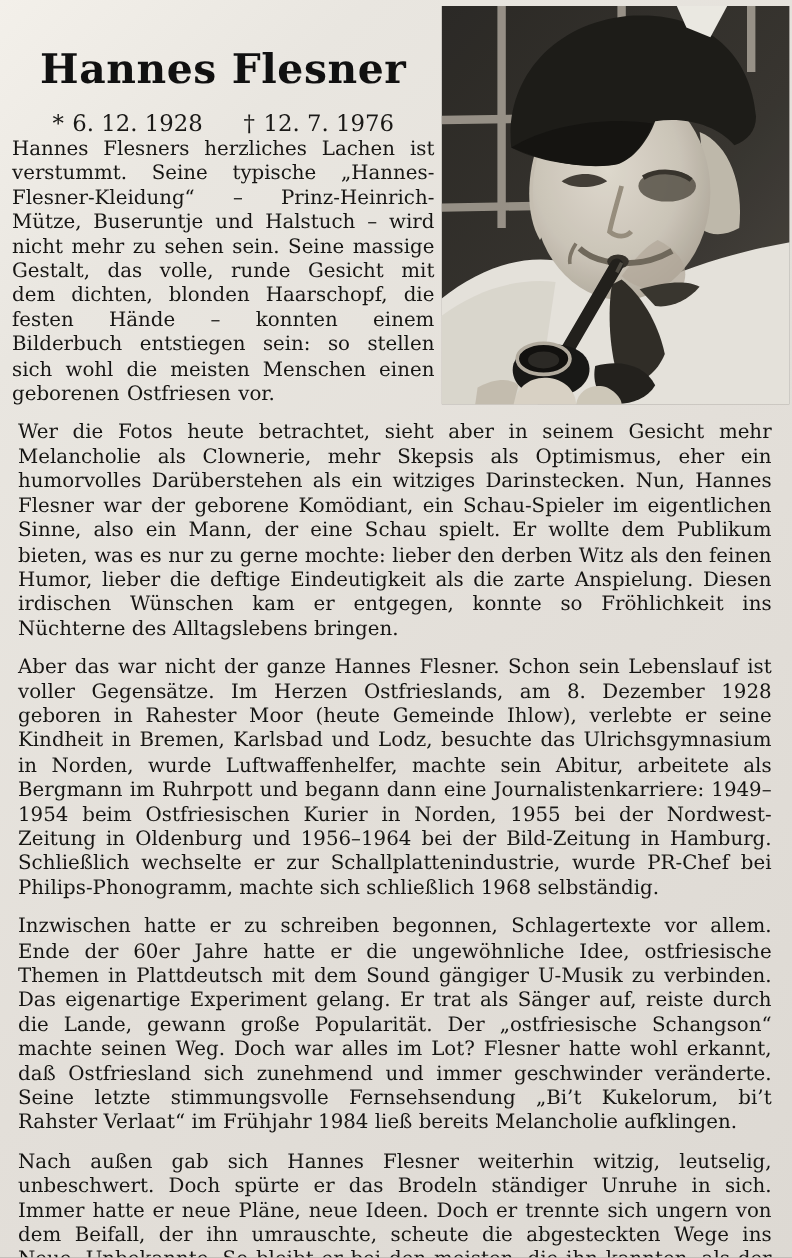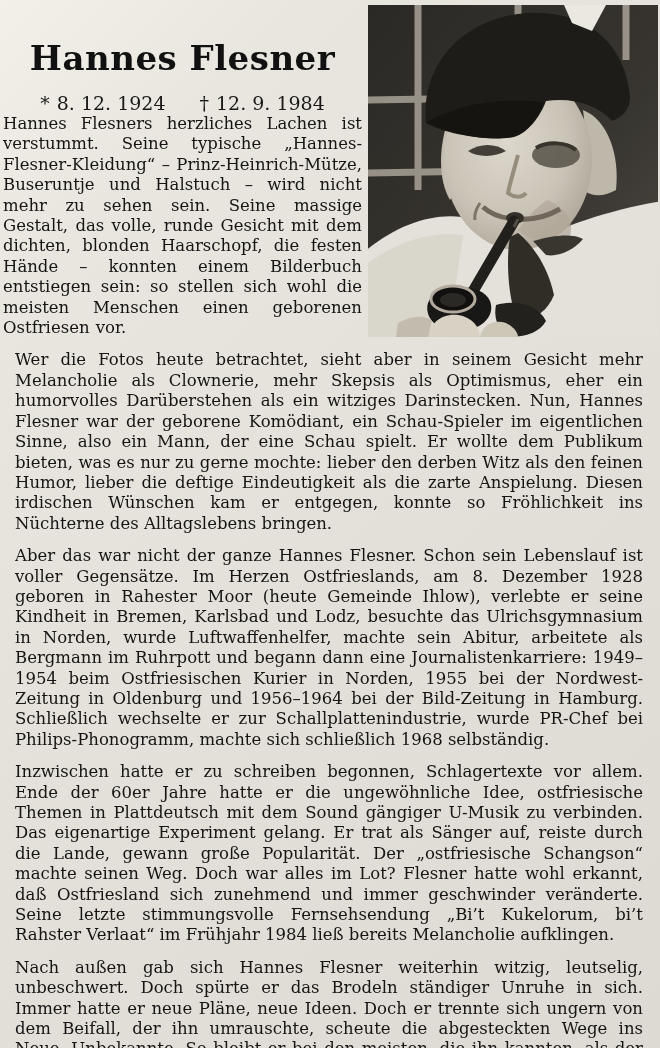--- a/index.html
+++ b/index.html
@@ -19,21 +19,21 @@
     box-sizing: border-box;
   }
   .top-section {
     display: flex;
     flex-direction: row;
     align-items: flex-start;
   }
   .left-col {
     width: 368px;
     box-sizing: border-box;
-    padding: 0 6px 0 3px;
+    padding: 0 6px 0 10px;
   }
   .page-title {
     margin: 38px 0 0 0;
     text-align: center;
     font-size: 34px;
     font-weight: bold;
     letter-spacing: 0.5px;
     color: #111;
   }
   .life-dates {
@@ -75,21 +75,21 @@
 <body>
 
 <div class="page">
 
   <div class="top-section">
 
     <div class="left-col">
       <h1 class="page-title">Hannes Flesner</h1>
 
       <div class="life-dates">
-        <span class="date-group"><span class="date-symbol">*</span><span>8. 12. 1924</span></span><span class="date-group"><span class="date-symbol">†</span><span>12. 9. 1984</span></span>
+        <span class="date-group"><span class="date-symbol">*</span><span>6. 12. 1928</span></span><span class="date-group"><span class="date-symbol">†</span><span>12. 7. 1976</span></span>
       </div>
 
       <p class="body-text intro-paragraph">Hannes Flesners herzliches Lachen ist verstummt. Seine typische „Hannes-Flesner-Kleidung“ – Prinz-Heinrich-Mütze, Buseruntje und Halstuch – wird nicht mehr zu sehen sein. Seine massige Gestalt, das volle, runde Gesicht mit dem dichten, blonden Haarschopf, die festen Hände – konnten einem Bilderbuch entstiegen sein: so stellen sich wohl die meisten Menschen einen geborenen Ostfriesen vor.</p>
     </div>
 
     <div class="photo-frame">
       
       <svg width="290" height="332" viewBox="0 0 290 332" xmlns="http://www.w3.org/2000/svg">
         <defs>
           <radialGradient id="faceShade" cx="42%" cy="40%" r="75%">

